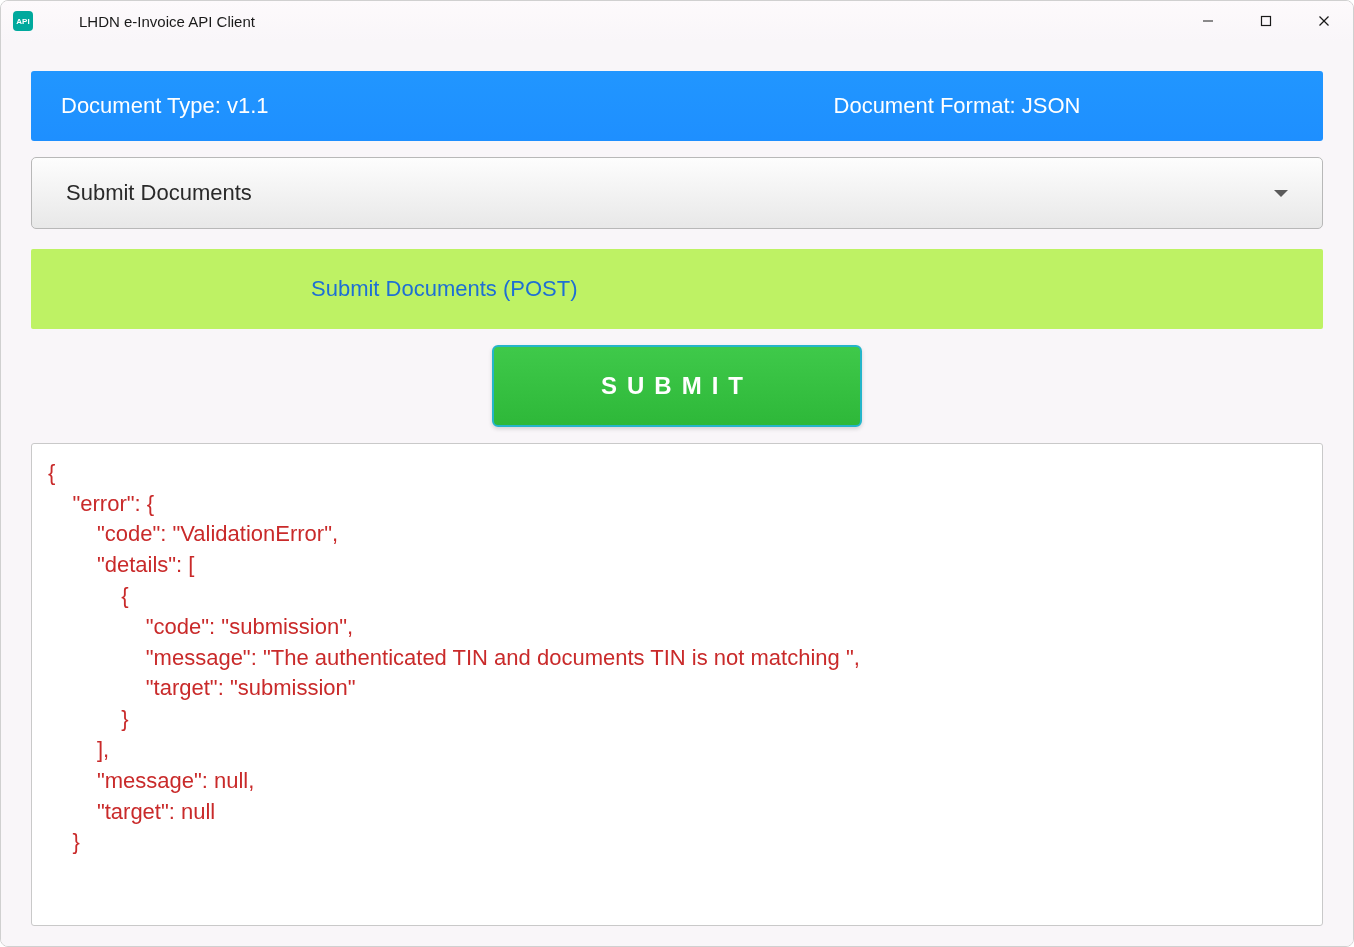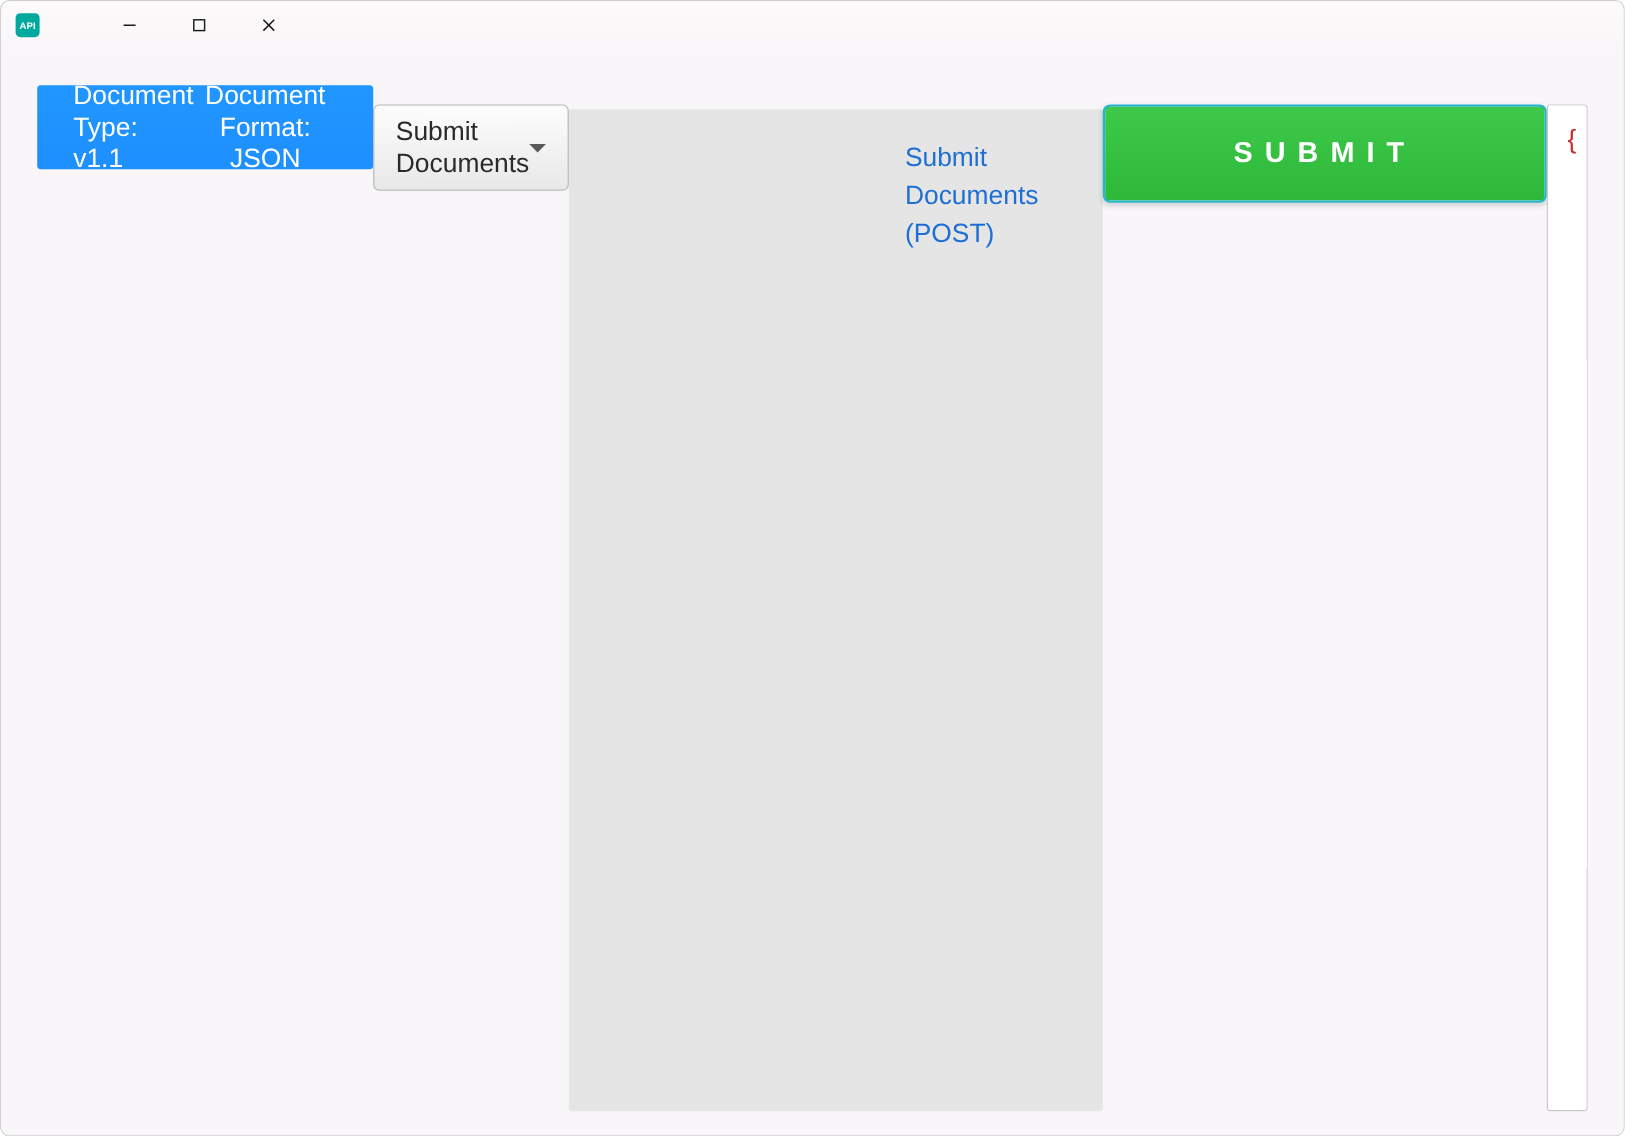--- a/index.html
+++ b/index.html
@@ -65,21 +65,21 @@
       cursor: pointer;
     }
     .win-btn svg {
       width: 12px;
       height: 12px;
     }
     .content {
       flex: 1;
       padding: 30px 30px 20px 30px;
       display: flex;
-      flex-direction: row;
+      flex-direction: column;
       background: #f9f6f9;
     }
     .status-bar {
       background: #1e90ff;
       background: linear-gradient(to bottom, #2196ff, #1e8fff);
       color: white;
       height: 70px;
       border-radius: 3px;
       display: flex;
       align-items: center;
@@ -99,37 +99,37 @@
       flex: 1.3;
     }
     .dropdown {
       margin-top: 16px;
       height: 72px;
       background: linear-gradient(to bottom, #fdfdfd, #e8e8e8);
       border: 1px solid #b8b8b8;
       border-radius: 5px;
       display: flex;
       align-items: center;
-      padding: 0 18px;
+      padding: 0 34px;
       font-size: 22px;
       color: #2a2a2a;
       cursor: pointer;
       position: relative;
     }
     .dropdown-arrow {
       margin-left: auto;
       width: 0;
       height: 0;
       border-left: 7px solid transparent;
       border-right: 7px solid transparent;
       border-top: 7px solid #5a5a5a;
     }
     .info-panel {
       margin-top: 20px;
-      background: #e5e5e5;
+      background: #bef264;
       padding: 24px 36px 24px 280px;
       border-radius: 2px;
     }
     .info-line {
       color: #1e6fd4;
       font-size: 22px;
       line-height: 1.45;
     }
     .submit-row {
       display: flex;
@@ -181,20 +181,21 @@
     }
   </style>
 </head>
 <body>
 
 <div class="window">
   <div class="titlebar">
     <div class="titlebar-icon">
       <span>API</span>
     </div>
+    <div class="titlebar-text">LHDN e-Invoice API Client</div>
     <div class="window-controls">
       <div class="win-btn">
         <svg viewBox="0 0 12 12">
             <line x1="1" y1="6" x2="11" y2="6" stroke="#1a1a1a" stroke-width="1.2"></line>
           </svg>
       </div>
       <div class="win-btn">
         <svg viewBox="0 0 12 12">
             <rect x="1.5" y="1.5" width="9" height="9" fill="none" stroke="#1a1a1a" stroke-width="1.2"></rect>
           </svg>

